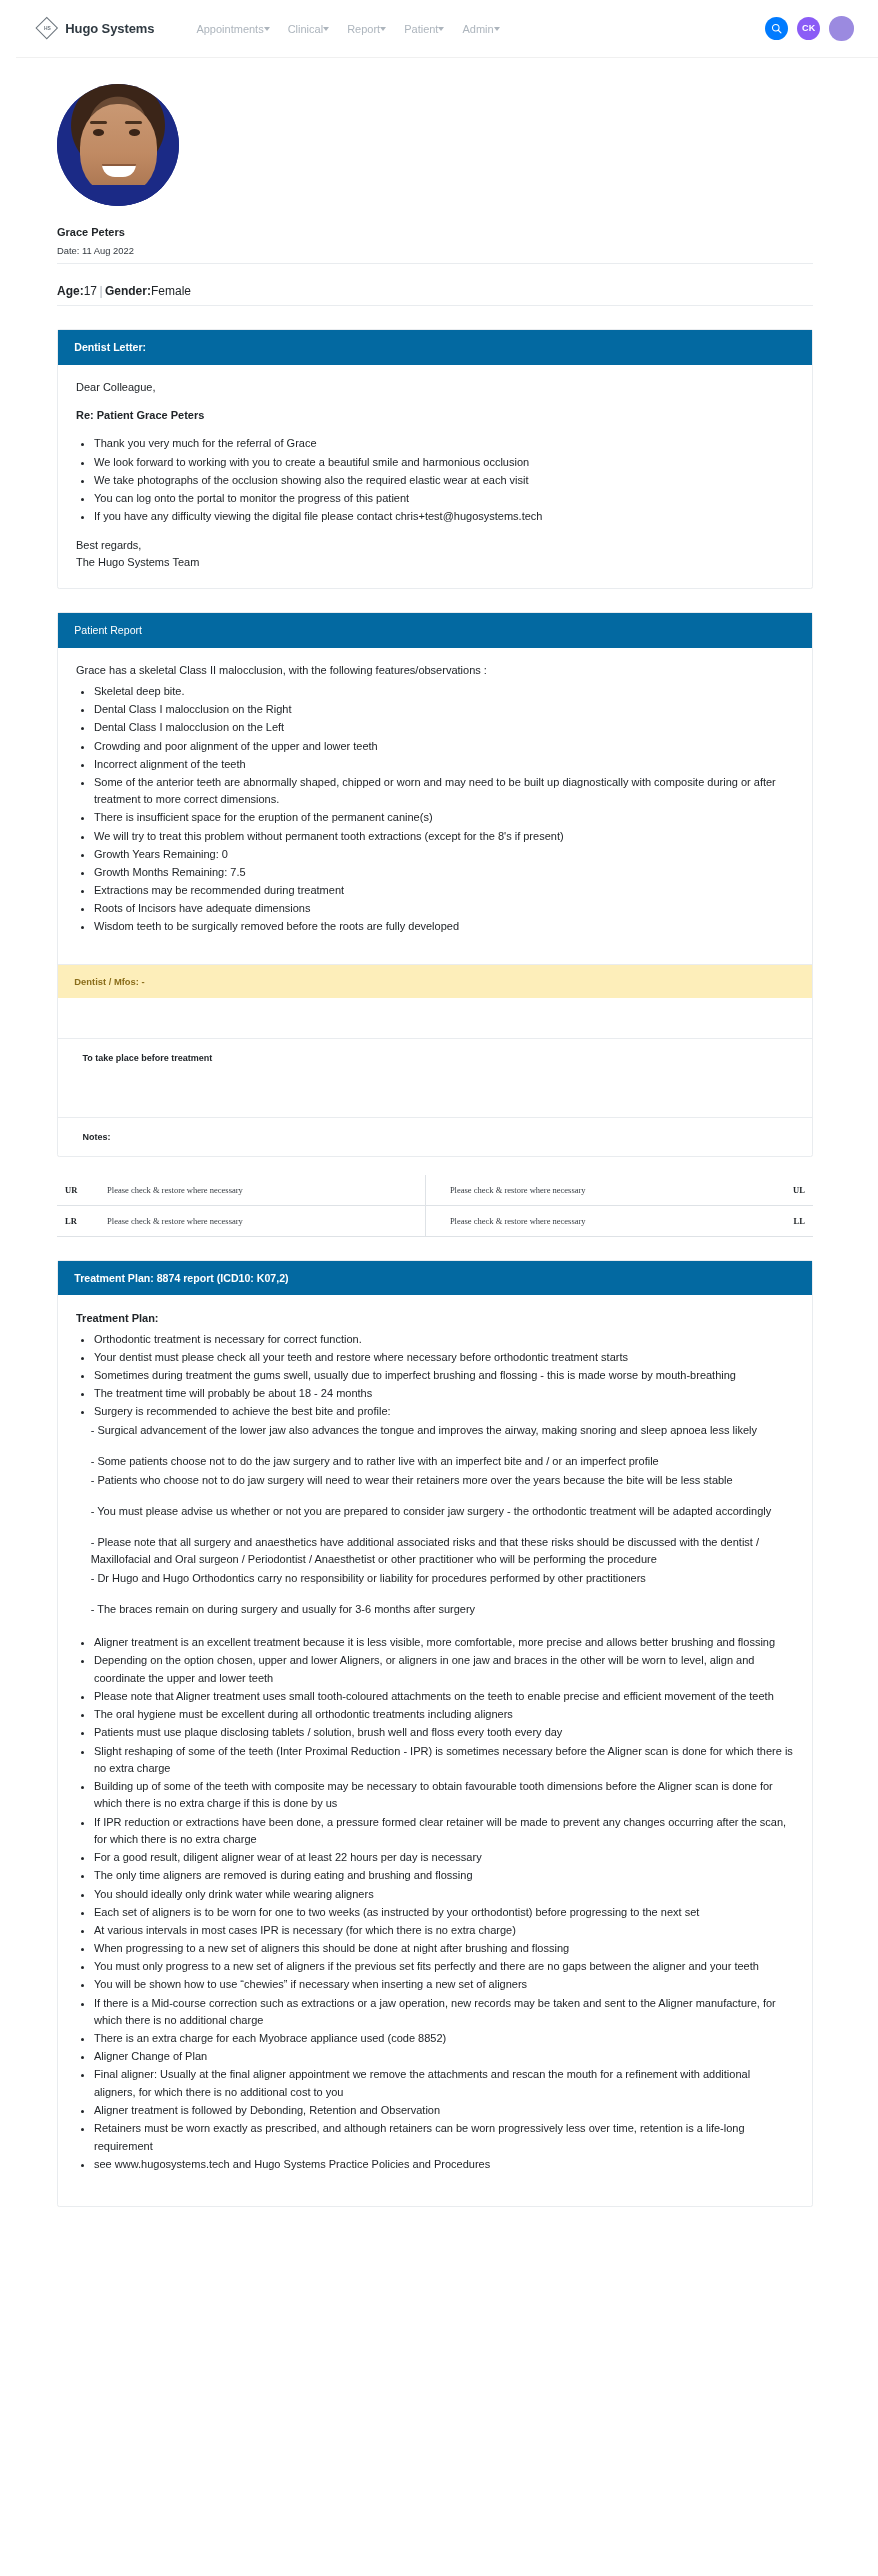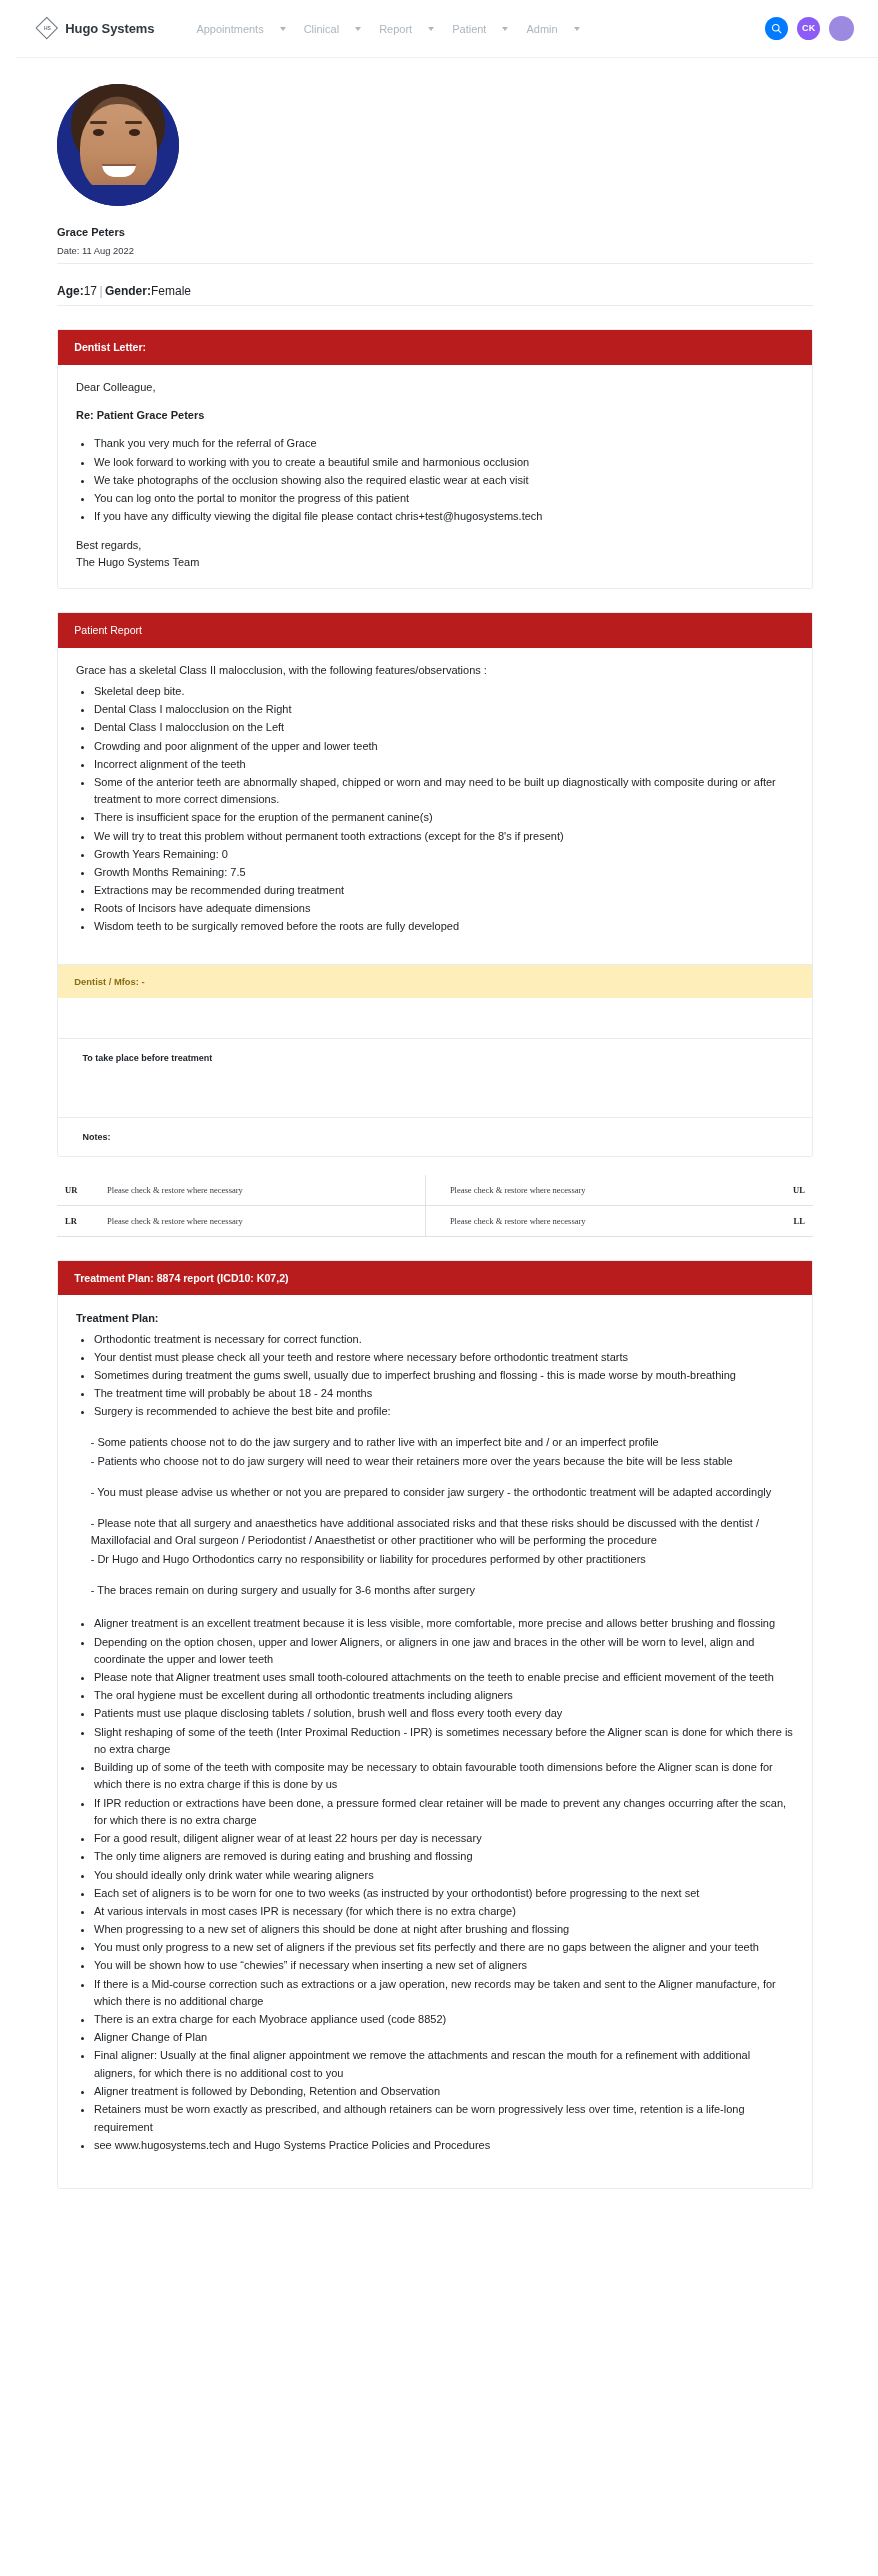--- a/index.html
+++ b/index.html
@@ -53,21 +53,21 @@
     display:flex;
     align-items:center;
     gap: 18px;
     margin-left: 42px;
   }
   .nav-link {
     font-size: 11px;
     color: #adb5bd;
     display: flex;
     align-items: center;
-    gap: 16px;
+    gap: 0;
     cursor: pointer;
     white-space: nowrap;
   }
   .caret {
     width: 0; height: 0;
     border-left: 3.3px solid transparent;
     border-right: 3.3px solid transparent;
     border-top: 4.1px solid #adb5bd;
     display:inline-block;
   }
@@ -176,21 +176,21 @@
 
   
   .card {
     margin: 23px 0 0 26px;
     width: 756px;
     border: 0.8px solid #e9ecef;
     border-radius: 2.4px;
     background: #ffffff;
   }
   .card-header {
-    background: #b91c1c;
+    background: #0369a1;
     color: #ffffff;
     padding: 11.4px 16.3px;
     font-size: 10.6px;
   }
   .card-header.bold { font-weight: bold; }
   .card-body {
     padding: 14.7px 18px 16.3px 18px;
     font-size: 11px;
     line-height: 1.58;
     color: #212529;
@@ -392,20 +392,21 @@
     <div class="card-body">
       <p class="strong tight">Treatment Plan:</p>
       <ul>
         <li>Orthodontic treatment is necessary for correct function.</li>
         <li>Your dentist must please check all your teeth and restore where necessary before orthodontic treatment starts</li>
         <li>Sometimes during treatment the gums swell, usually due to imperfect brushing and flossing - this is made worse by mouth-breathing</li>
         <li>The treatment time will probably be about 18 - 24 months</li>
         <li>Surgery is recommended to achieve the best bite and profile:</li>
       </ul>
       <div class="sub-note">
+        <div>- Surgical advancement of the lower jaw also advances the tongue and improves the airway, making snoring and sleep apnoea less likely</div>
         <div class="spacer-line"></div>
         <div>- Some patients choose not to do the jaw surgery and to rather live with an imperfect bite and / or an imperfect profile</div>
         <div>- Patients who choose not to do jaw surgery will need to wear their retainers more over the years because the bite will be less stable</div>
         <div class="spacer-line"></div>
         <div>- You must please advise us whether or not you are prepared to consider jaw surgery - the orthodontic treatment will be adapted accordingly</div>
         <div class="spacer-line"></div>
         <div>- Please note that all surgery and anaesthetics have additional associated risks and that these risks should be discussed with the dentist / Maxillofacial and Oral surgeon / Periodontist / Anaesthetist or other practitioner who will be performing the procedure</div>
         <div>- Dr Hugo and Hugo Orthodontics carry no responsibility or liability for procedures performed by other practitioners</div>
         <div class="spacer-line"></div>
         <div>- The braces remain on during surgery and usually for 3-6 months after surgery</div>

